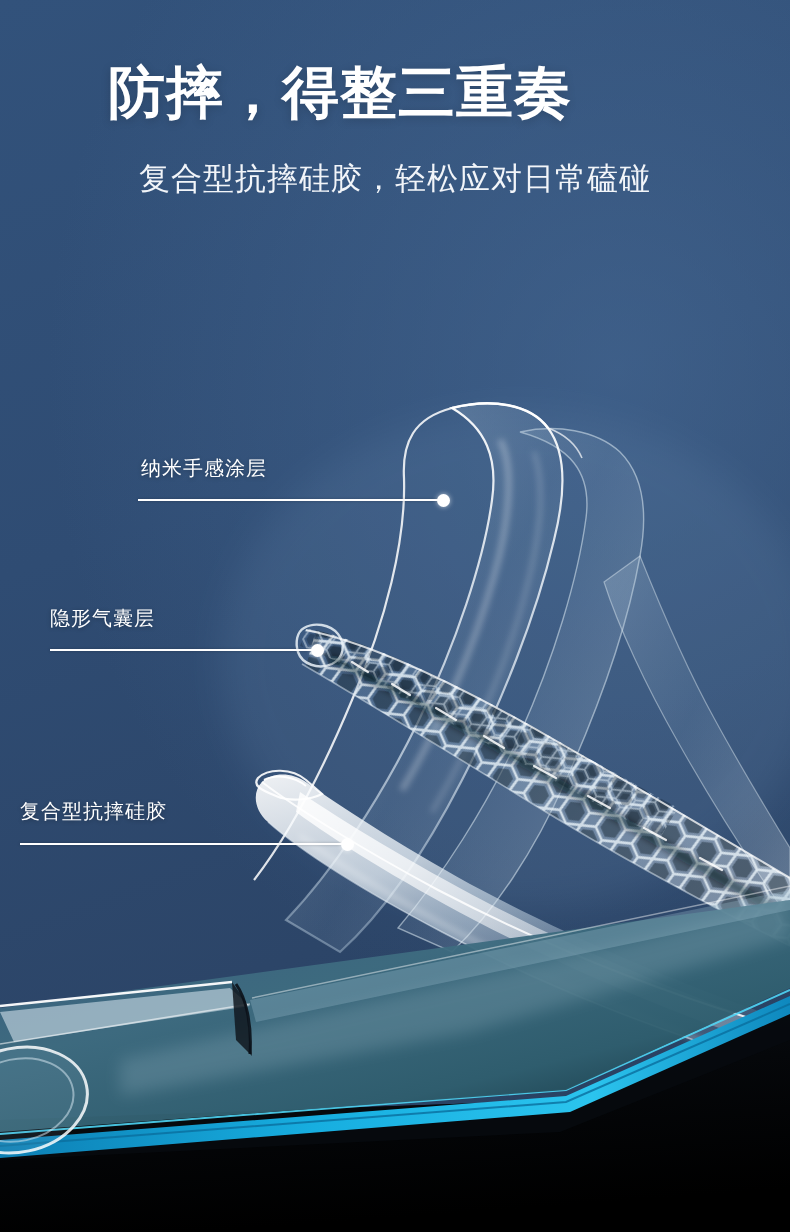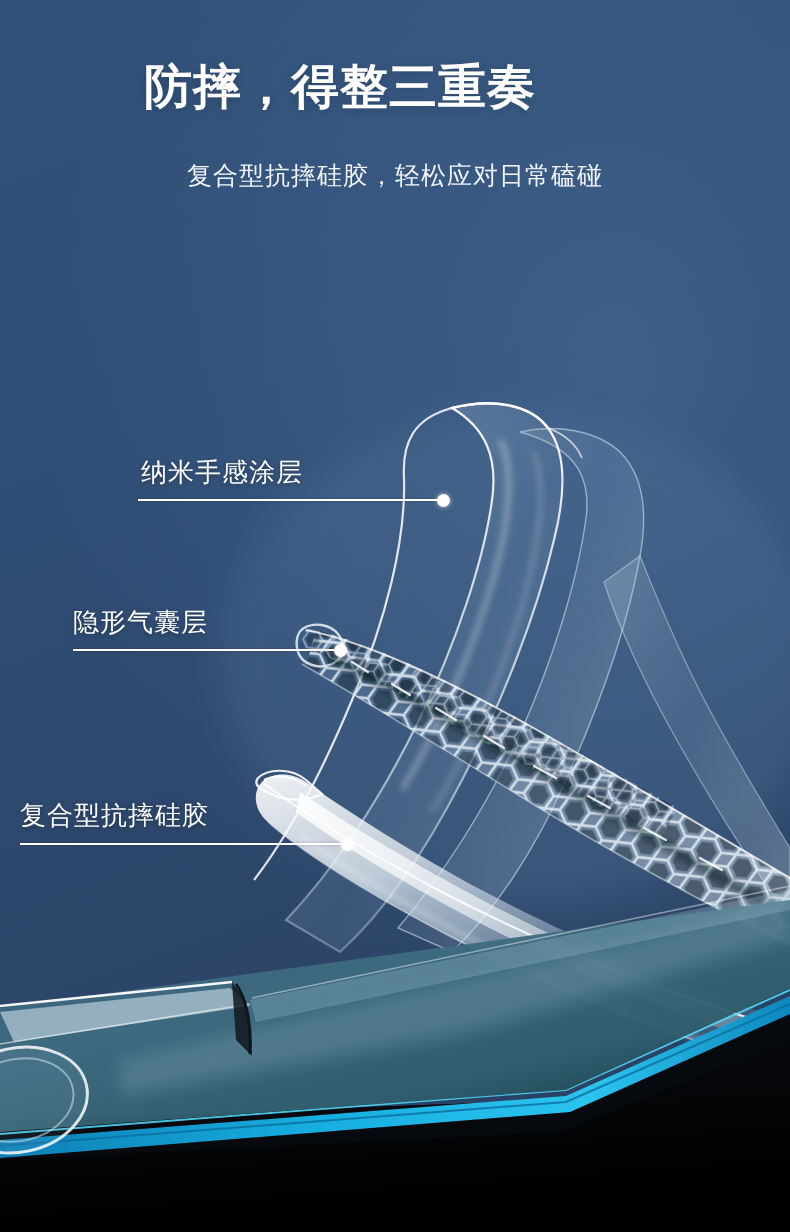--- a/index.html
+++ b/index.html
@@ -15,44 +15,44 @@
     overflow:hidden;
     background:
       radial-gradient(120% 90% at 78% 30%, rgba(74,110,154,0.55) 0%, rgba(74,110,154,0) 60%),
       linear-gradient(160deg,#32527B 0%,#2F4C73 38%,#2C4568 70%,#27405F 100%);
   }
 
   
   .headline {
     position:absolute; left:0; top:62px; width:680px;
     text-align:center;
-    font-size:48px; line-height:1.06;
+    font-size:57px; line-height:1.06;
     font-weight:bold;
     color:#FFFFFF;
     letter-spacing:1px;
     text-shadow:0 2px 10px rgba(0,0,0,0.18);
   }
   .subtitle {
     position:absolute; left:0; top:160px; width:790px;
     text-align:center;
-    font-size:25px; line-height:1.25;
+    font-size:31px; line-height:1.25;
     font-weight:normal;
     color:#F2F5F9;
     letter-spacing:1px;
   }
 
   
   .stage { position:absolute; inset:0; }
   .stage svg { position:absolute; left:0; top:0; }
 
   
   .callout { position:absolute; }
   .callout .ctext {
     position:absolute;
-    font-size:26px;
+    font-size:20px;
     color:#FFFFFF;
     white-space:nowrap;
     letter-spacing:1px;
     text-shadow:0 1px 4px rgba(0,0,0,0.30);
   }
   .callout .cline {
     position:absolute;
     height:2px;
     background:#FFFFFF;
     box-shadow:0 0 3px rgba(0,0,0,0.25);
@@ -65,21 +65,21 @@
     box-shadow:0 0 5px rgba(255,255,255,0.65);
   }
 
   
   #callout-1 { left:0; top:455px; width:470px; height:70px; }
   #callout-1 .ctext { left:141px; top:0px; }
   #callout-1 .cline { left:138px; top:44px; width:305px; }
   #callout-1 .cdot  { left:437px; top:39px; }
 
   
-  #callout-2 { left:0; top:605px; width:340px; height:70px;margin-left:23px; }
+  #callout-2 { left:0; top:605px; width:340px; height:70px; }
   #callout-2 .ctext { left:50px; top:0px; }
   #callout-2 .cline { left:50px; top:44px; width:266px; }
   #callout-2 .cdot  { left:311px; top:39px; }
 
   
   #callout-3 { left:0; top:798px; width:370px; height:70px; }
   #callout-3 .ctext { left:20px; top:0px; }
   #callout-3 .cline { left:20px; top:45px; width:325px; }
   #callout-3 .cdot  { left:341px; top:40px; }
 </style>

